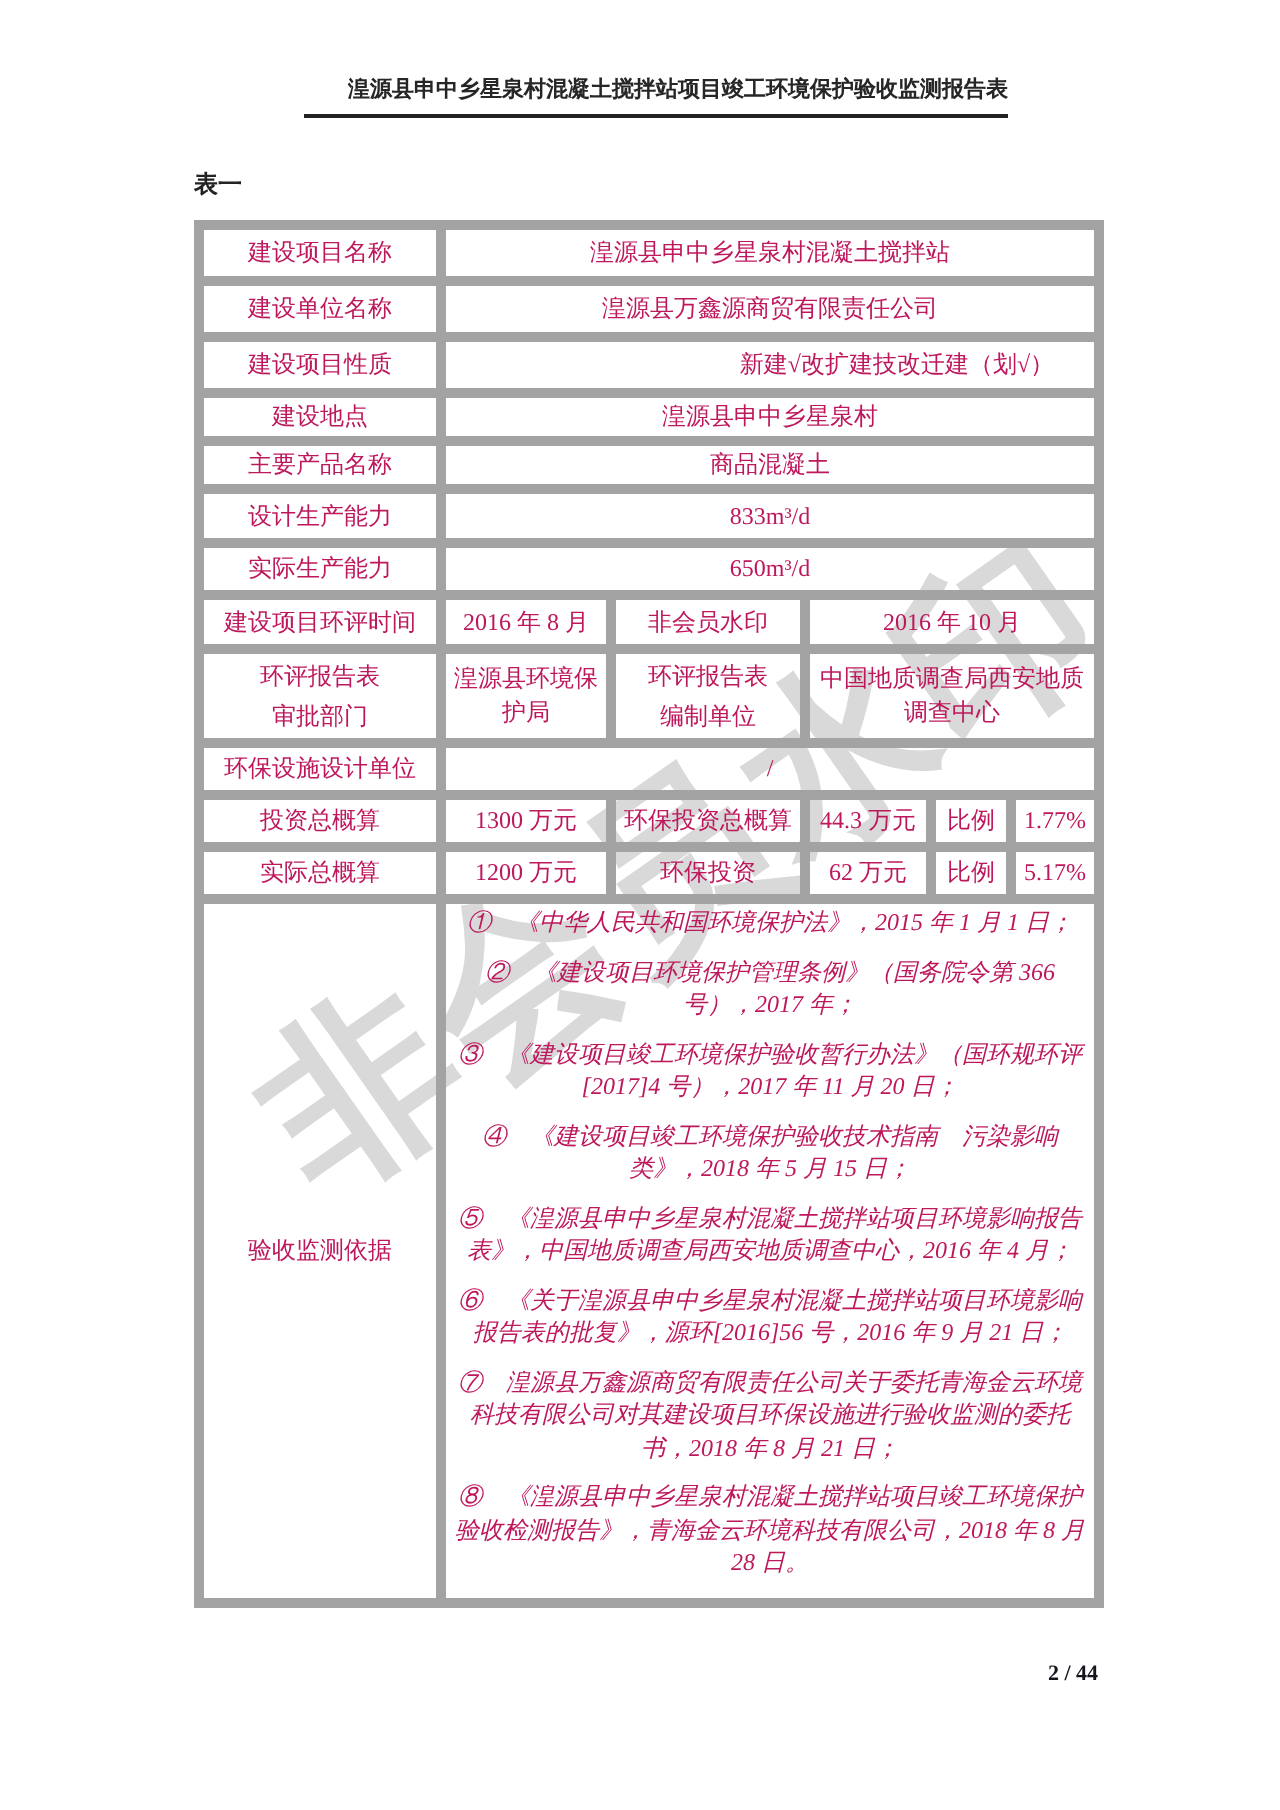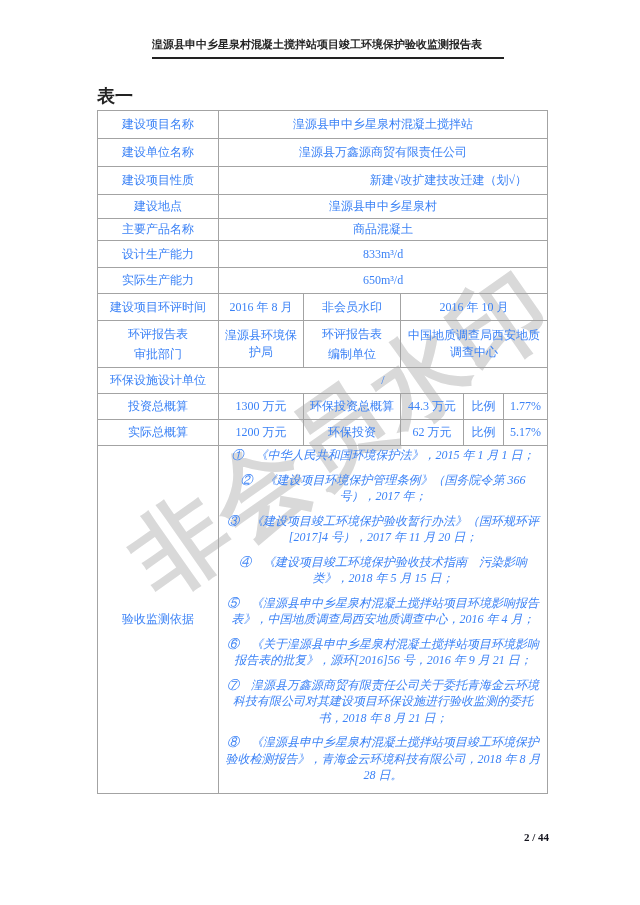--- a/index.html
+++ b/index.html
@@ -27,53 +27,53 @@
     transform: rotate(-35deg);
     white-space: nowrap;
     z-index: 0;
     user-select: none;
   }
   .doc-header {
     position: absolute;
     top: 37px;
     left: 152px;
     width: 352px;
-    text-align: left;
+    text-align: right;
     font-size: 11px;
     font-weight: bold;
     color: #262626;
     border-bottom: 2px solid #222222;
     padding-bottom: 5px;
     z-index: 1;
   }
   .table-caption {
     position: absolute;
     top: 84px;
     left: 97px;
-    font-size: 18px;
+    font-size: 12px;
     font-weight: bold;
     color: #232323;
     z-index: 1;
   }
   table.main {
     position: absolute;
     top: 110px;
     left: 97px;
     width: 450px;
     border-collapse: collapse;
     table-layout: fixed;
     z-index: 1;
   }
   table.main td {
-    border: 1px solid #a3a3a3;
+    border: 5px solid #a3a3a3;
     font-size: 12px;
     text-align: center;
     vertical-align: middle;
     padding: 1px 4px;
-    color: #3b82f6;
+    color: #be185d;
     background: transparent;
     overflow: hidden;
   }
   td.two-line { white-space: pre-line; line-height: 20px; }
   td.basis-cell {
     text-align: left;
     vertical-align: top;
     padding: 7px 10px 4px 10px;
     line-height: 16.5px;
   }

